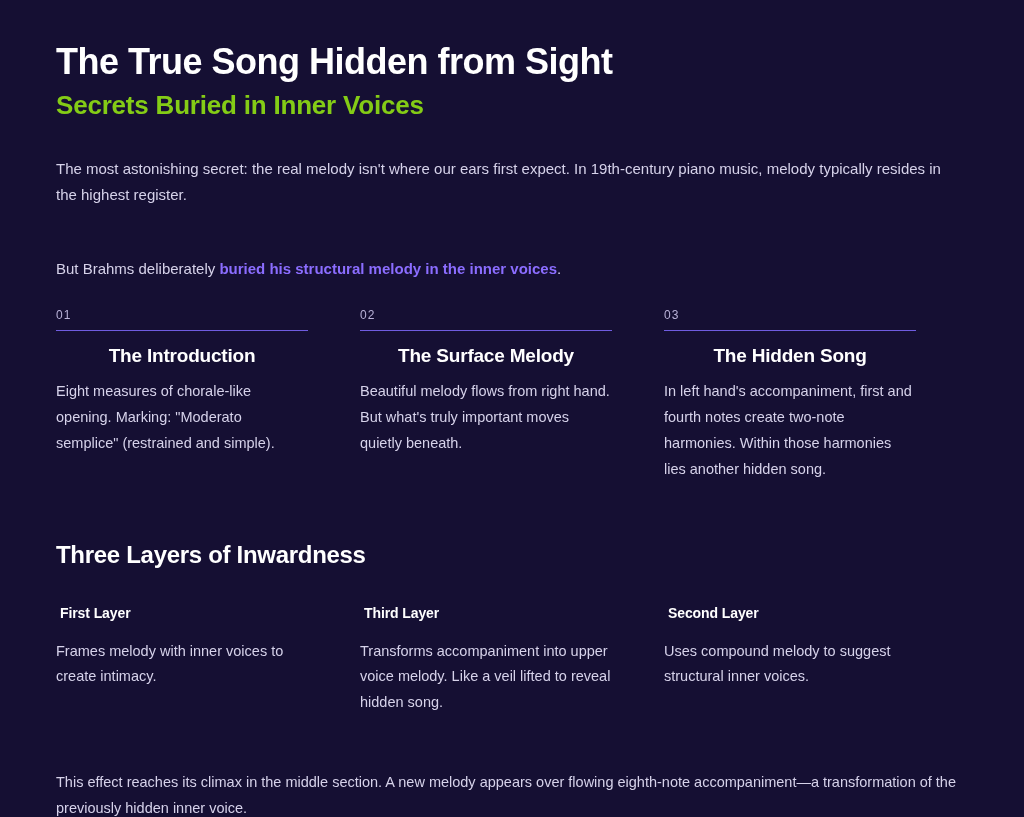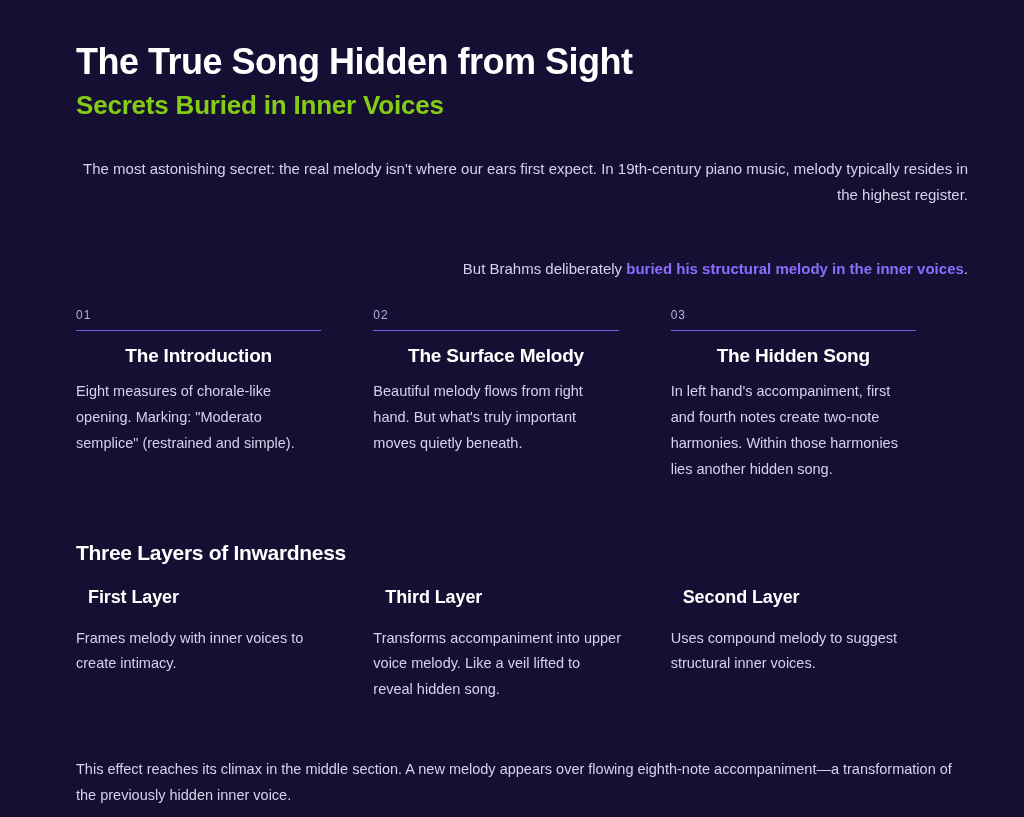--- a/index.html
+++ b/index.html
@@ -8,21 +8,21 @@
   }
   body {
     width: 1024px;
     height: 817px;
     background: #150f33;
     font-family: "Liberation Sans", sans-serif;
     color: #e8e6f4;
     overflow: hidden;
   }
   .page {
-    padding: 40px 56px 0 76px;
+    padding: 40px 56px 0 56px;
     box-sizing: border-box;
     width: 1024px;
     height: 817px;
   }
   .title {
     font-size: 36px;
     font-weight: bold;
     letter-spacing: -0.5px;
     color: #ffffff;
     margin: 0 0 6px 0;
@@ -35,21 +35,20 @@
     color: #84cc16;
     margin: 0 0 34px 0;
     line-height: 1.25;
   }
   .para {
     font-size: 15px;
     line-height: 1.75;
     color: #d6d2ea;
     margin: 0 0 22px 0;
     max-width: 900px;
-    text-align: right;
   }
   .para.tight {
     margin-bottom: 26px;
     margin-top: 48px;
   }
   .accent {
     color: #8b6dff;
     font-weight: bold;
   }
   .cols {
@@ -80,39 +79,39 @@
     letter-spacing: -0.2px;
     text-align: center;
   }
   .col-body {
     font-size: 14.5px;
     line-height: 1.78;
     color: #d6d2ea;
     margin: 0;
   }
   .section-head {
-    font-size: 21px;
+    font-size: 24px;
     font-weight: bold;
     color: #ffffff;
     letter-spacing: -0.3px;
-    margin: 58px 0 22px 0;
+    margin: 58px 0 36px 0;
   }
   .layer-cols {
     display: flex;
   }
   .layer-col {
     width: 314px;
     padding-right: 48px;
     box-sizing: border-box;
   }
   .layer-head {
-    font-size: 18px;
+    font-size: 14px;
     font-weight: bold;
     color: #ffffff;
-    margin: 0 0 18px 12px;
+    margin: 0 0 18px 4px;
     letter-spacing: -0.1px;
   }
   .layer-body {
     font-size: 14.5px;
     line-height: 1.78;
     color: #d6d2ea;
     margin: 0;
   }
   .closing {
     margin-top: 54px;

